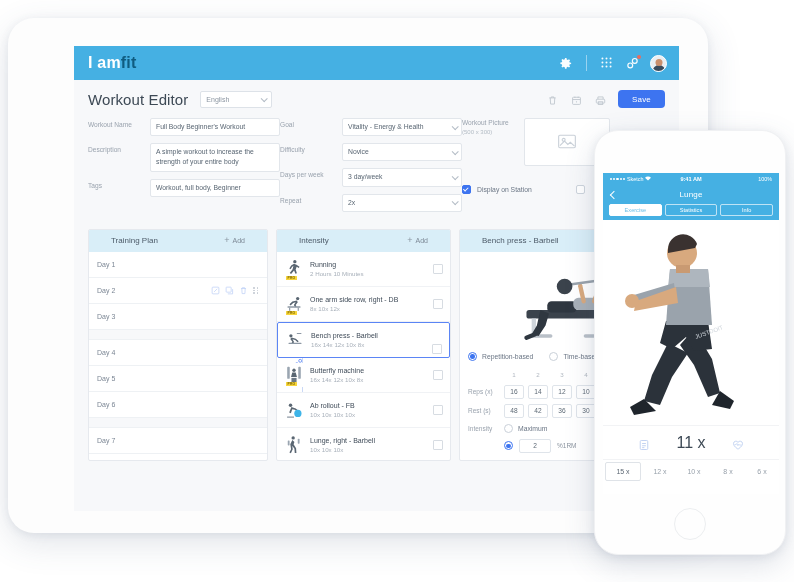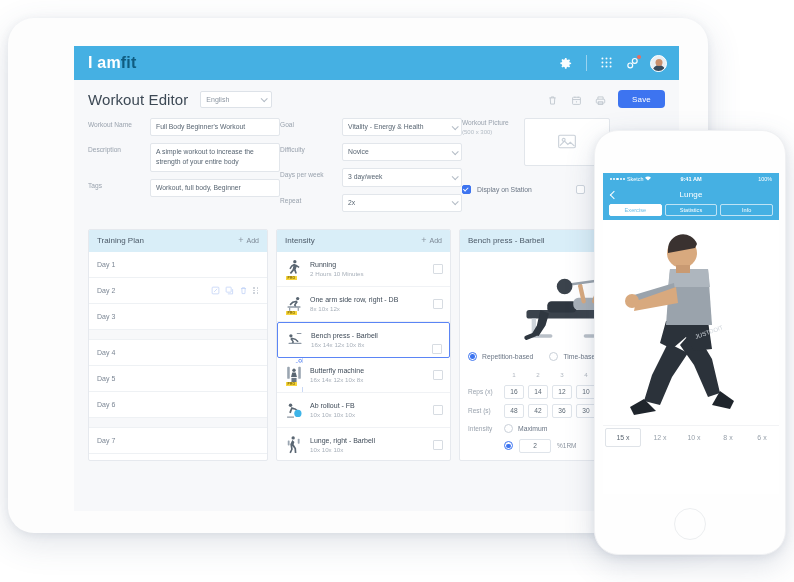--- a/index.html
+++ b/index.html
@@ -117,21 +117,21 @@
   .cb-txt { font-size: 6.8px; color: #6b7685; }
 
   
   .panels { display: flex; gap: 8px; margin-top: 10px; height: 232px; }
   .panel { background: #ffffff; border: 1px solid #e6e9ee; border-radius: 2px; overflow: hidden; }
   .panel.plan { width: 180px; }
   .panel.ex { width: 175px; }
   .panel.det { flex: 1; }
   .panel-head {
     height: 22px; background: #d9eef8; display: flex; align-items: center;
-    padding: 0 8px; font-size: 8px; color: #4c5a68;
+    padding: 0 22px; font-size: 8px; color: #4c5a68;
   }
   .panel-head .add {
     margin-left: auto; font-size: 7px; color: #7d8996;
     display: flex; align-items: center; gap: 3px;
   }
   .plus { font-size: 9px; color: #8b96a2; line-height: 1; }
 
   .day-row {
     height: 26px; border-bottom: 1px solid #eef1f4;
     display: flex; align-items: center; padding: 0 8px;
@@ -766,20 +766,35 @@
 
           <circle cx="66" cy="28" r="15" fill="#d8a97e"></circle>
           <path d="M52 24a15 15 0 0129 -5l-2 4-27 5z" fill="#3a3230"></path>
 
           <path d="M60 40h14v8H60z" fill="#c99a72"></path>
 
           <text x="80" y="114" font-family="Liberation Sans, sans-serif" font-size="6" fill="#cfd5db" transform="rotate(-20 80 114)">JUSTDOIT</text>
         </svg>
       </div>
 
+      <div class="rep-bar">
+        <span class="rep-ic">
+          <svg width="12" height="12" viewBox="0 0 16 16" fill="none" stroke="#bacdf0" stroke-width="1.3">
+              <rect x="3" y="2" width="10" height="12" rx="1.4"></rect>
+              <path d="M5.5 6h5M5.5 9h5M5.5 11.5h3"></path>
+            </svg>
+        </span>
+        <span class="rep-count">11 x</span>
+        <span class="rep-ic">
+          <svg width="12" height="12" viewBox="0 0 16 16" fill="none" stroke="#bacdf0" stroke-width="1.3">
+              <path d="M8 13.5S2 10 2 6.2A3.2 3.2 0 018 4.6a3.2 3.2 0 016 1.6c0 3.8-6 7.3-6 7.3z"></path>
+              <path d="M3.5 7.5h2l1-1.6 1.4 3 1.2-2 .9 1.2h2.5" stroke-width="1"></path>
+            </svg>
+        </span>
+      </div>
 
       <div class="set-bar">
         <span class="set-opt active">15 x</span>
         <span class="set-opt">12 x</span>
         <span class="set-opt">10 x</span>
         <span class="set-opt">8 x</span>
         <span class="set-opt">6 x</span>
       </div>
 
     </div>

